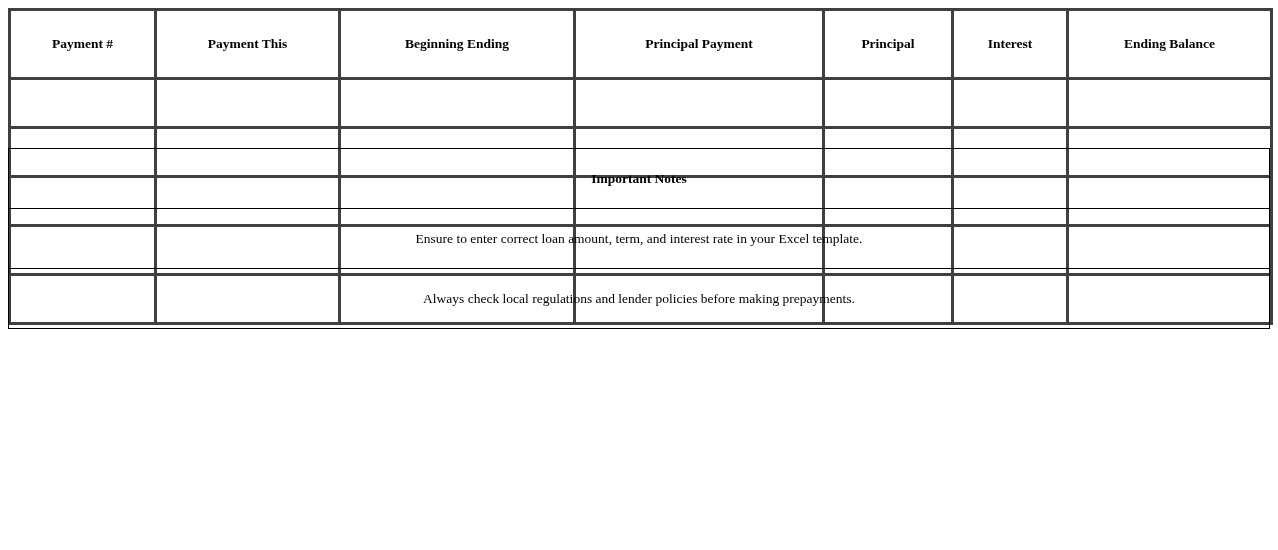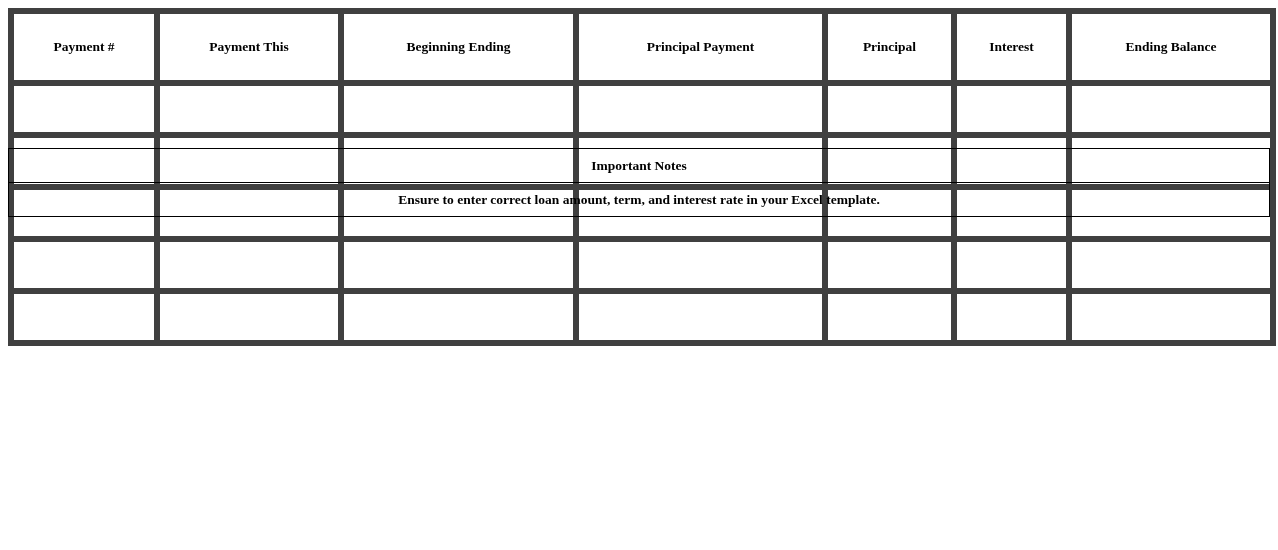--- a/index.html
+++ b/index.html
@@ -34,21 +34,21 @@
 
   table.grid {
     border-collapse: collapse;
     table-layout: fixed;
     width: 1262px;
     border: 1px solid #000000;
   }
 
   table.grid td,
   table.grid th {
-    border: 6px solid #404040;
+    border: 3px solid #404040;
     padding: 16px;
     margin: 0;
     vertical-align: middle;
   }
 
   
   .schedule thead th {
     height: 34px;
     line-height: 34px;
     font-size: 13.5px;
@@ -84,37 +84,37 @@
   table.notes {
     border-collapse: collapse;
     table-layout: fixed;
     width: 1262px;
     border: 1px solid #000000;
   }
 
   table.notes td,
   table.notes th {
     border: 1px solid #000000;
-    padding: 0 6px;
+    padding: 13px 6px;
     height: 33px;
     line-height: 33px;
     text-align: center;
     vertical-align: middle;
     white-space: nowrap;
     overflow: hidden;
   }
 
   table.notes th.notes-title {
     font-size: 13.5px;
     font-weight: bold;
   }
 
   table.notes td.note-cell {
     font-size: 13.5px;
-    font-weight: bold;
+    font-weight: normal;
   }
 </style>
 </head>
 <body>
 
 <div class="page">
 
   <div class="schedule-wrap">
     <table class="grid schedule">
       <colgroup>
@@ -189,17 +189,20 @@
 
   <div class="notes-wrap">
     <table class="notes">
       <tbody>
         <tr>
           <th class="notes-title">Important Notes</th>
         </tr>
         <tr>
           <td class="note-cell">Ensure to enter correct loan amount, term, and interest rate in your Excel template.</td>
         </tr>
+        <tr>
+          <td class="note-cell">Always check local regulations and lender policies before making prepayments.</td>
+        </tr>
       </tbody>
     </table>
   </div>
 
 </div>
 
 </body></html>

